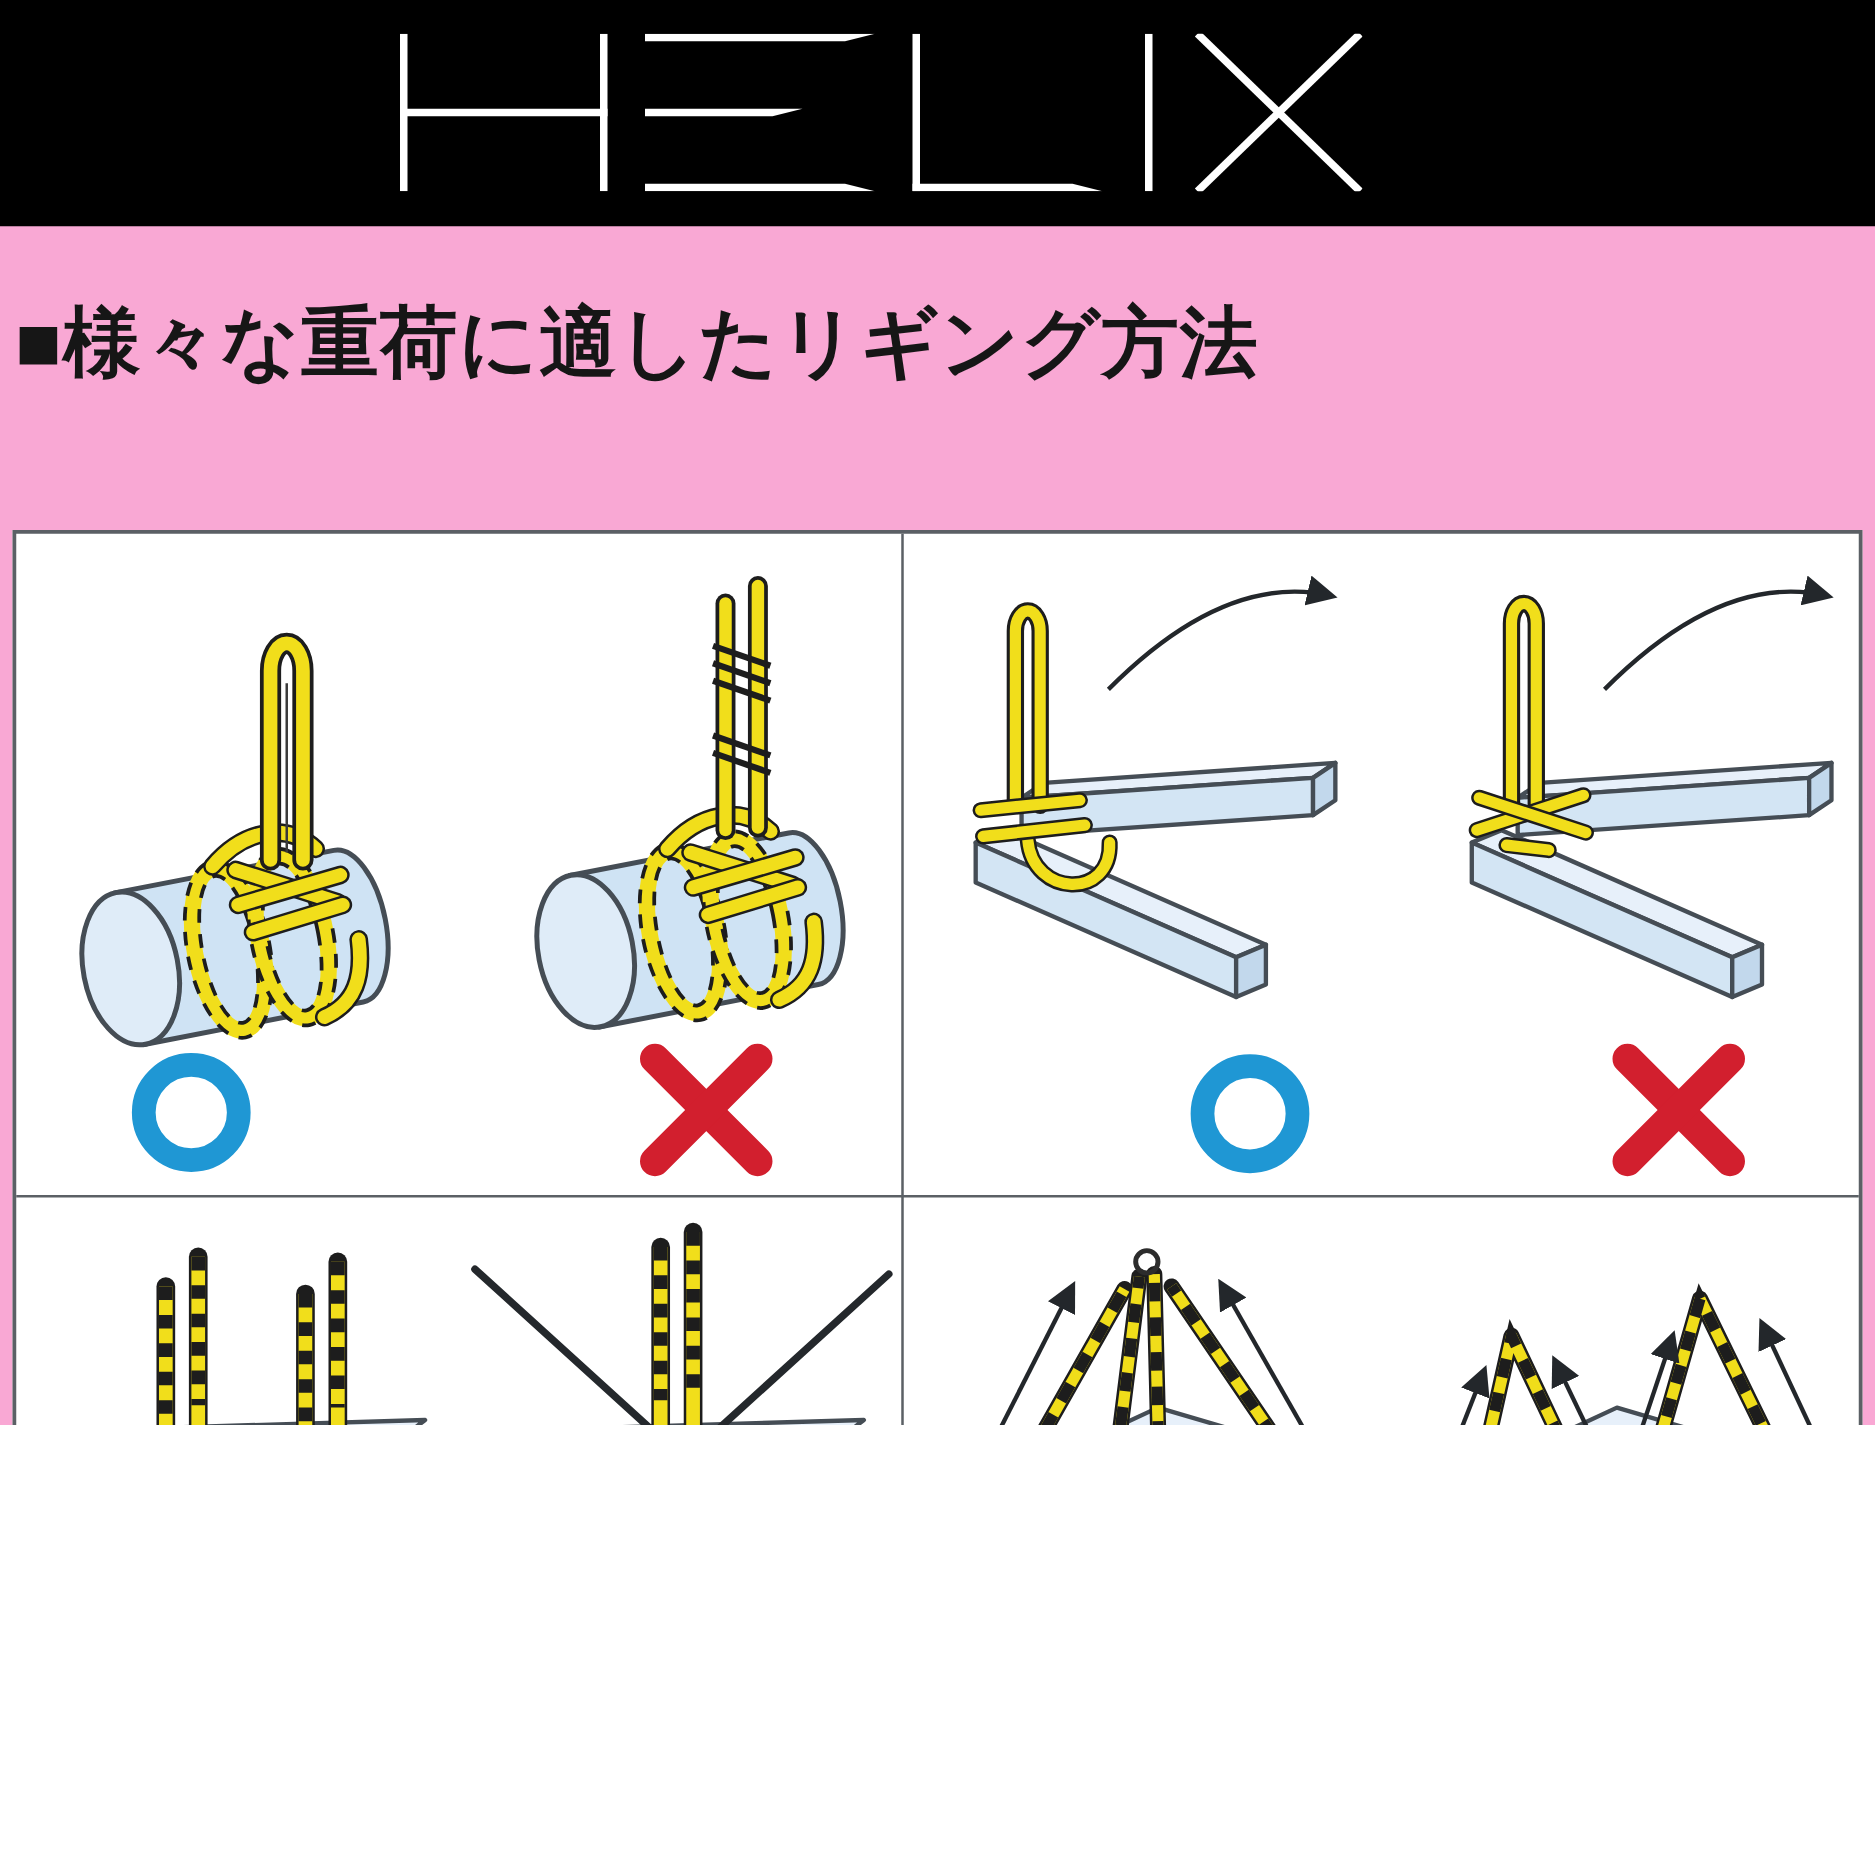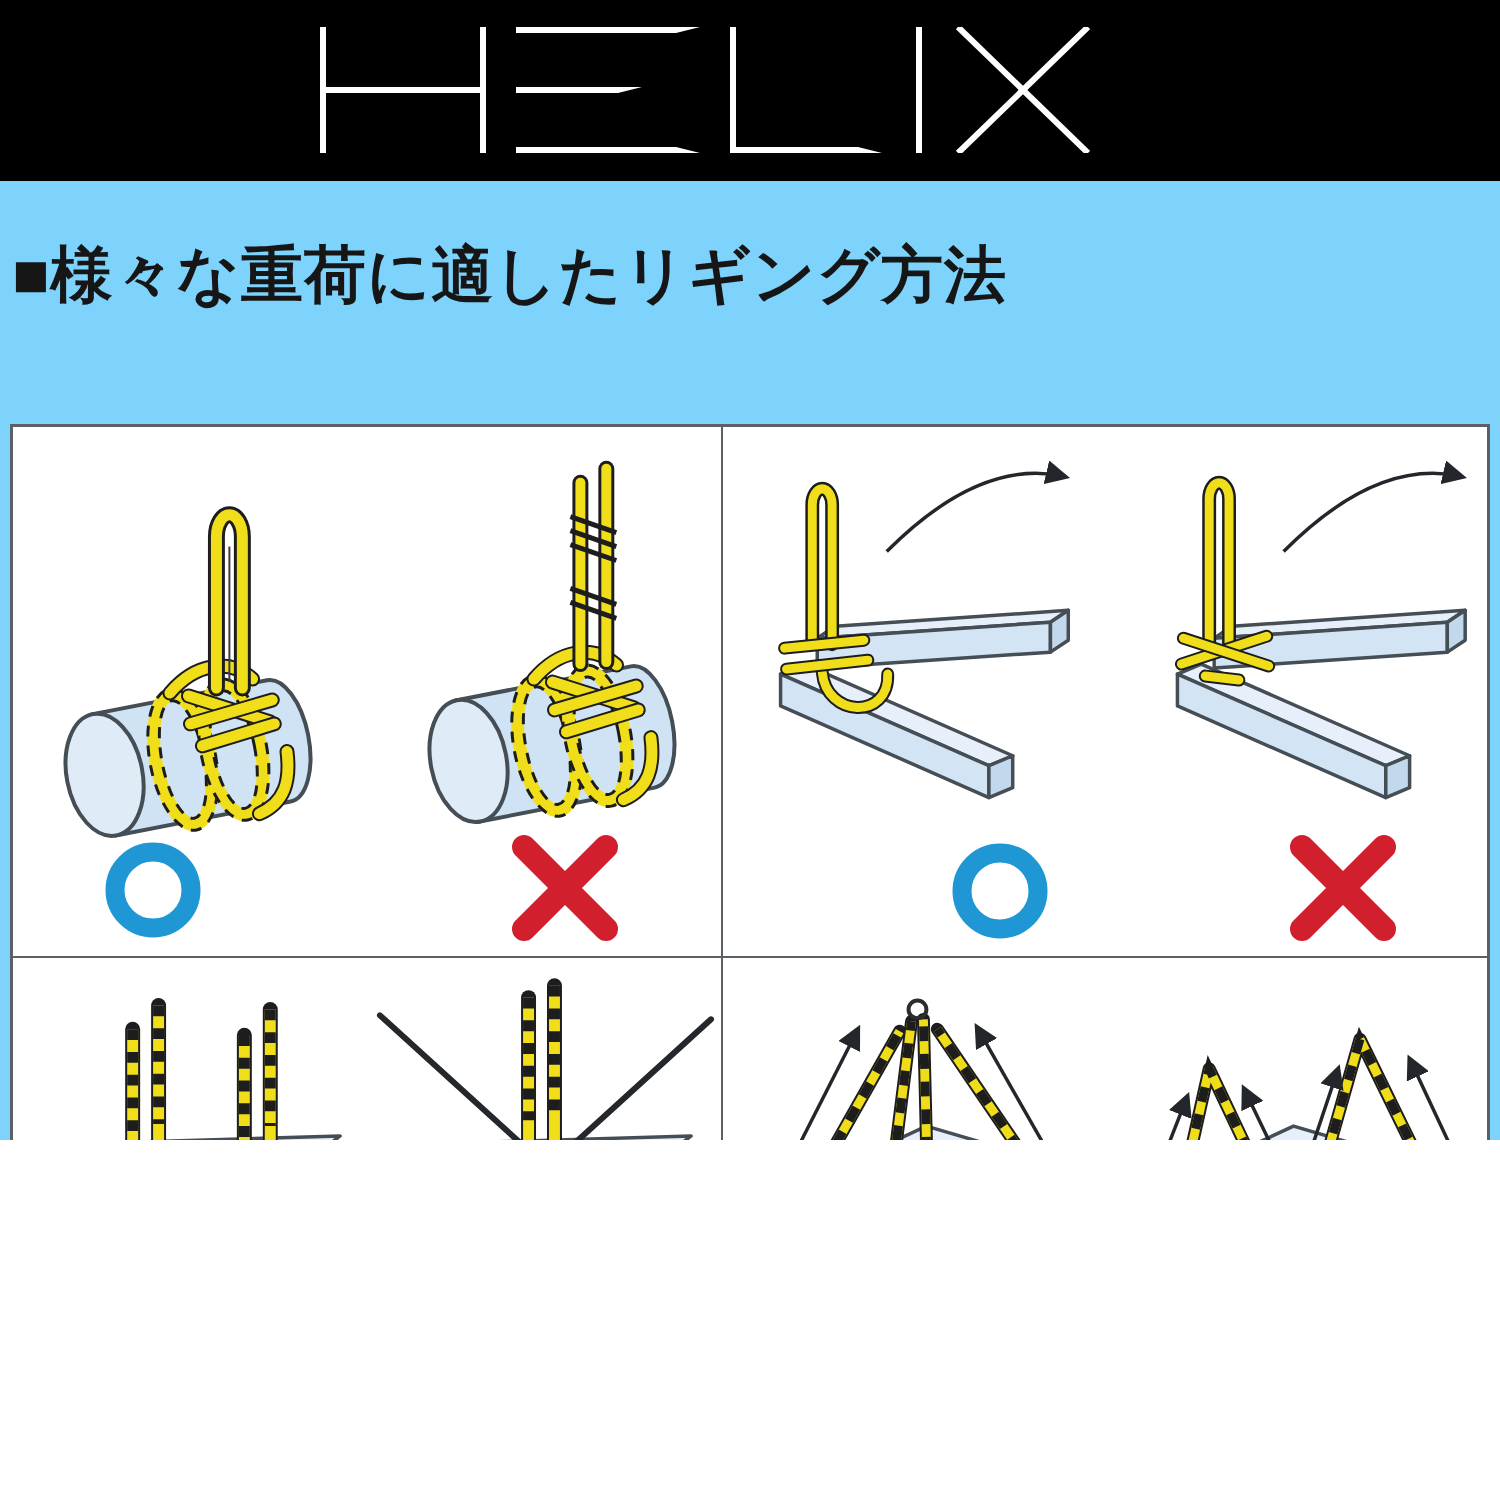--- a/index.html
+++ b/index.html
@@ -1,16 +1,16 @@
 <!DOCTYPE html>
 <html><head>
 <meta charset="utf-8">
 <style>
   html,body{margin:0;padding:0;background:#ffffff;}
-  .page{position:relative;width:1500px;height:1140px;background:#7dd3fc;overflow:hidden;
+  .page{position:relative;width:1500px;height:1140px;background:#f9a8d4;overflow:hidden;
         font-family:"Liberation Sans","DejaVu Sans",sans-serif;}
   .banner{position:absolute;left:0;top:0;width:1500px;height:181px;background:#000000;}
   .logo{position:absolute;left:318px;top:27px;width:772px;height:126px;}
   .heading{position:absolute;left:12px;top:236px;margin:0;font-size:62px;line-height:1.25;
            font-weight:800;letter-spacing:1px;color:#161616;white-space:nowrap;}
   .grid{position:absolute;left:10px;top:424px;width:1480px;height:1064px;
         border:3px solid #5b6065;box-sizing:border-box;background:#ffffff;}
   .vdiv{position:absolute;left:708px;top:0;width:2px;height:100%;background:#5b6065;}
   .hdiv{position:absolute;left:0;top:529px;width:100%;height:2px;background:#5b6065;}
   .cell{position:absolute;}

